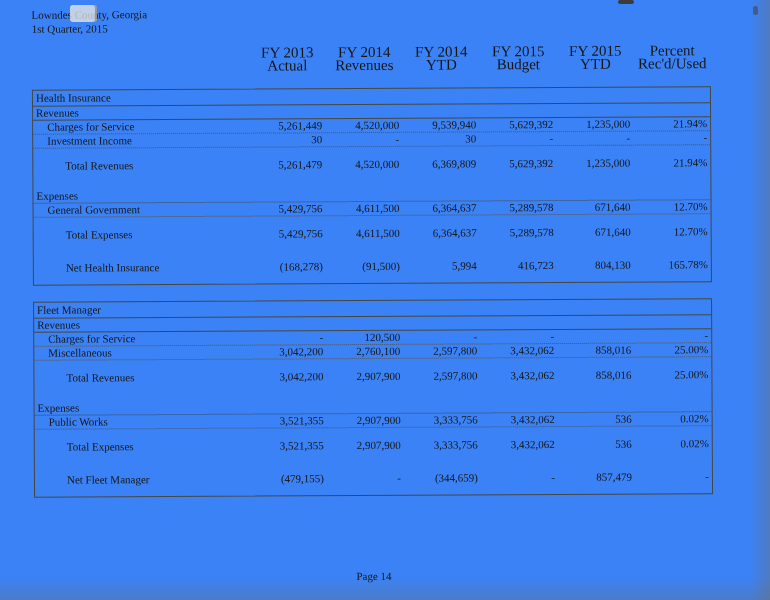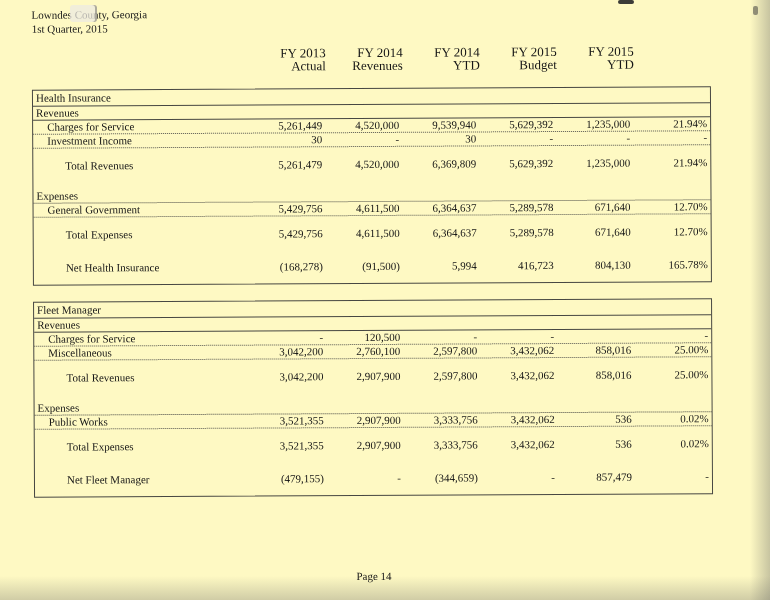--- a/index.html
+++ b/index.html
@@ -3,21 +3,21 @@
 <meta charset="utf-8">
 <style>
   * { margin:0; padding:0; box-sizing:border-box; }
   html,body { width:770px; height:600px; }
   body {
     position:relative; overflow:hidden;
     background:#fcfbf8;
     font-family:"Liberation Serif","DejaVu Serif",serif;
     color:#161616;
   }
-  .page { position:absolute; inset:0; background:#fef9c3; }
+  .page { position:absolute; inset:0; background:#3b82f6; }
 
   
   .edge-right { position:absolute; right:0; top:0; width:20px; height:100%;
     background:linear-gradient(to right, rgba(110,110,104,0), rgba(110,110,104,0.38)); }
   .edge-bottom { position:absolute; left:0; bottom:0; width:100%; height:24px;
     background:linear-gradient(to bottom, rgba(110,110,104,0), rgba(110,110,104,0.32)); }
   .mark-top { position:absolute; left:618px; top:0; width:16px; height:4px; background:#3c3c38; border-radius:2px; }
   .mark-corner { position:absolute; right:12px; top:6px; width:5px; height:9px; background:rgba(60,60,56,0.55); border-radius:2px; }
   .blemish { position:absolute; left:70px; top:5px; width:27px; height:17px;
     background:rgba(236,233,226,0.75); border-radius:3px; box-shadow:inset -2px 0 0 rgba(90,88,80,0.45); }
@@ -26,21 +26,21 @@
     transform:rotate(-0.3deg); transform-origin:50% 50%; }
 
   .doc-header { font-size:11px; line-height:14px; }
 
   .grid-row { display:grid; grid-template-columns:217px repeat(6,77px); align-items:end; }
   .cell { font-size:11px; line-height:13px; }
   .cell.num { text-align:right; padding-right:5px; }
   .cell.label { padding-left:3px; white-space:nowrap; }
 
   .col-headers { margin-top:12px; }
-  .chead { text-align:right; font-size:13px; line-height:13px; }
+  .chead { text-align:center; font-size:15px; line-height:13px; }
 
   .tables-host { margin-top:16px; }
   .table-box { border:1px solid #474742; background:transparent; }
   .table-box + .table-box { margin-top:16px; }
 
   .row-title  { border-bottom:1px solid #474742; padding:1px 0; }
   .row-section{ border-bottom:1px solid #474742; padding:0; }
   .table-box .row-section:not(:nth-child(2)) { border-bottom-style:dotted; margin-top:8px; }
   .row-detail { border-bottom:1px dotted #55554f; }
   .row-detail .cell.label { padding-left:14px; }
@@ -77,20 +77,24 @@
         <div>YTD</div>
       </div>
       <div class="cell chead">
         <div>FY 2015</div>
         <div>Budget</div>
       </div>
       <div class="cell chead">
         <div>FY 2015</div>
         <div>YTD</div>
       </div>
+      <div class="cell chead">
+        <div>Percent</div>
+        <div>Rec'd/Used</div>
+      </div>
     </div>
 
     <div class="tables-host" id="tables">
         <div class="table-box">
           <div class="grid-row row-title">
             <div class="cell label">Health Insurance</div>
             <div class="cell num"></div>
             <div class="cell num"></div>
             <div class="cell num"></div>
             <div class="cell num"></div>

